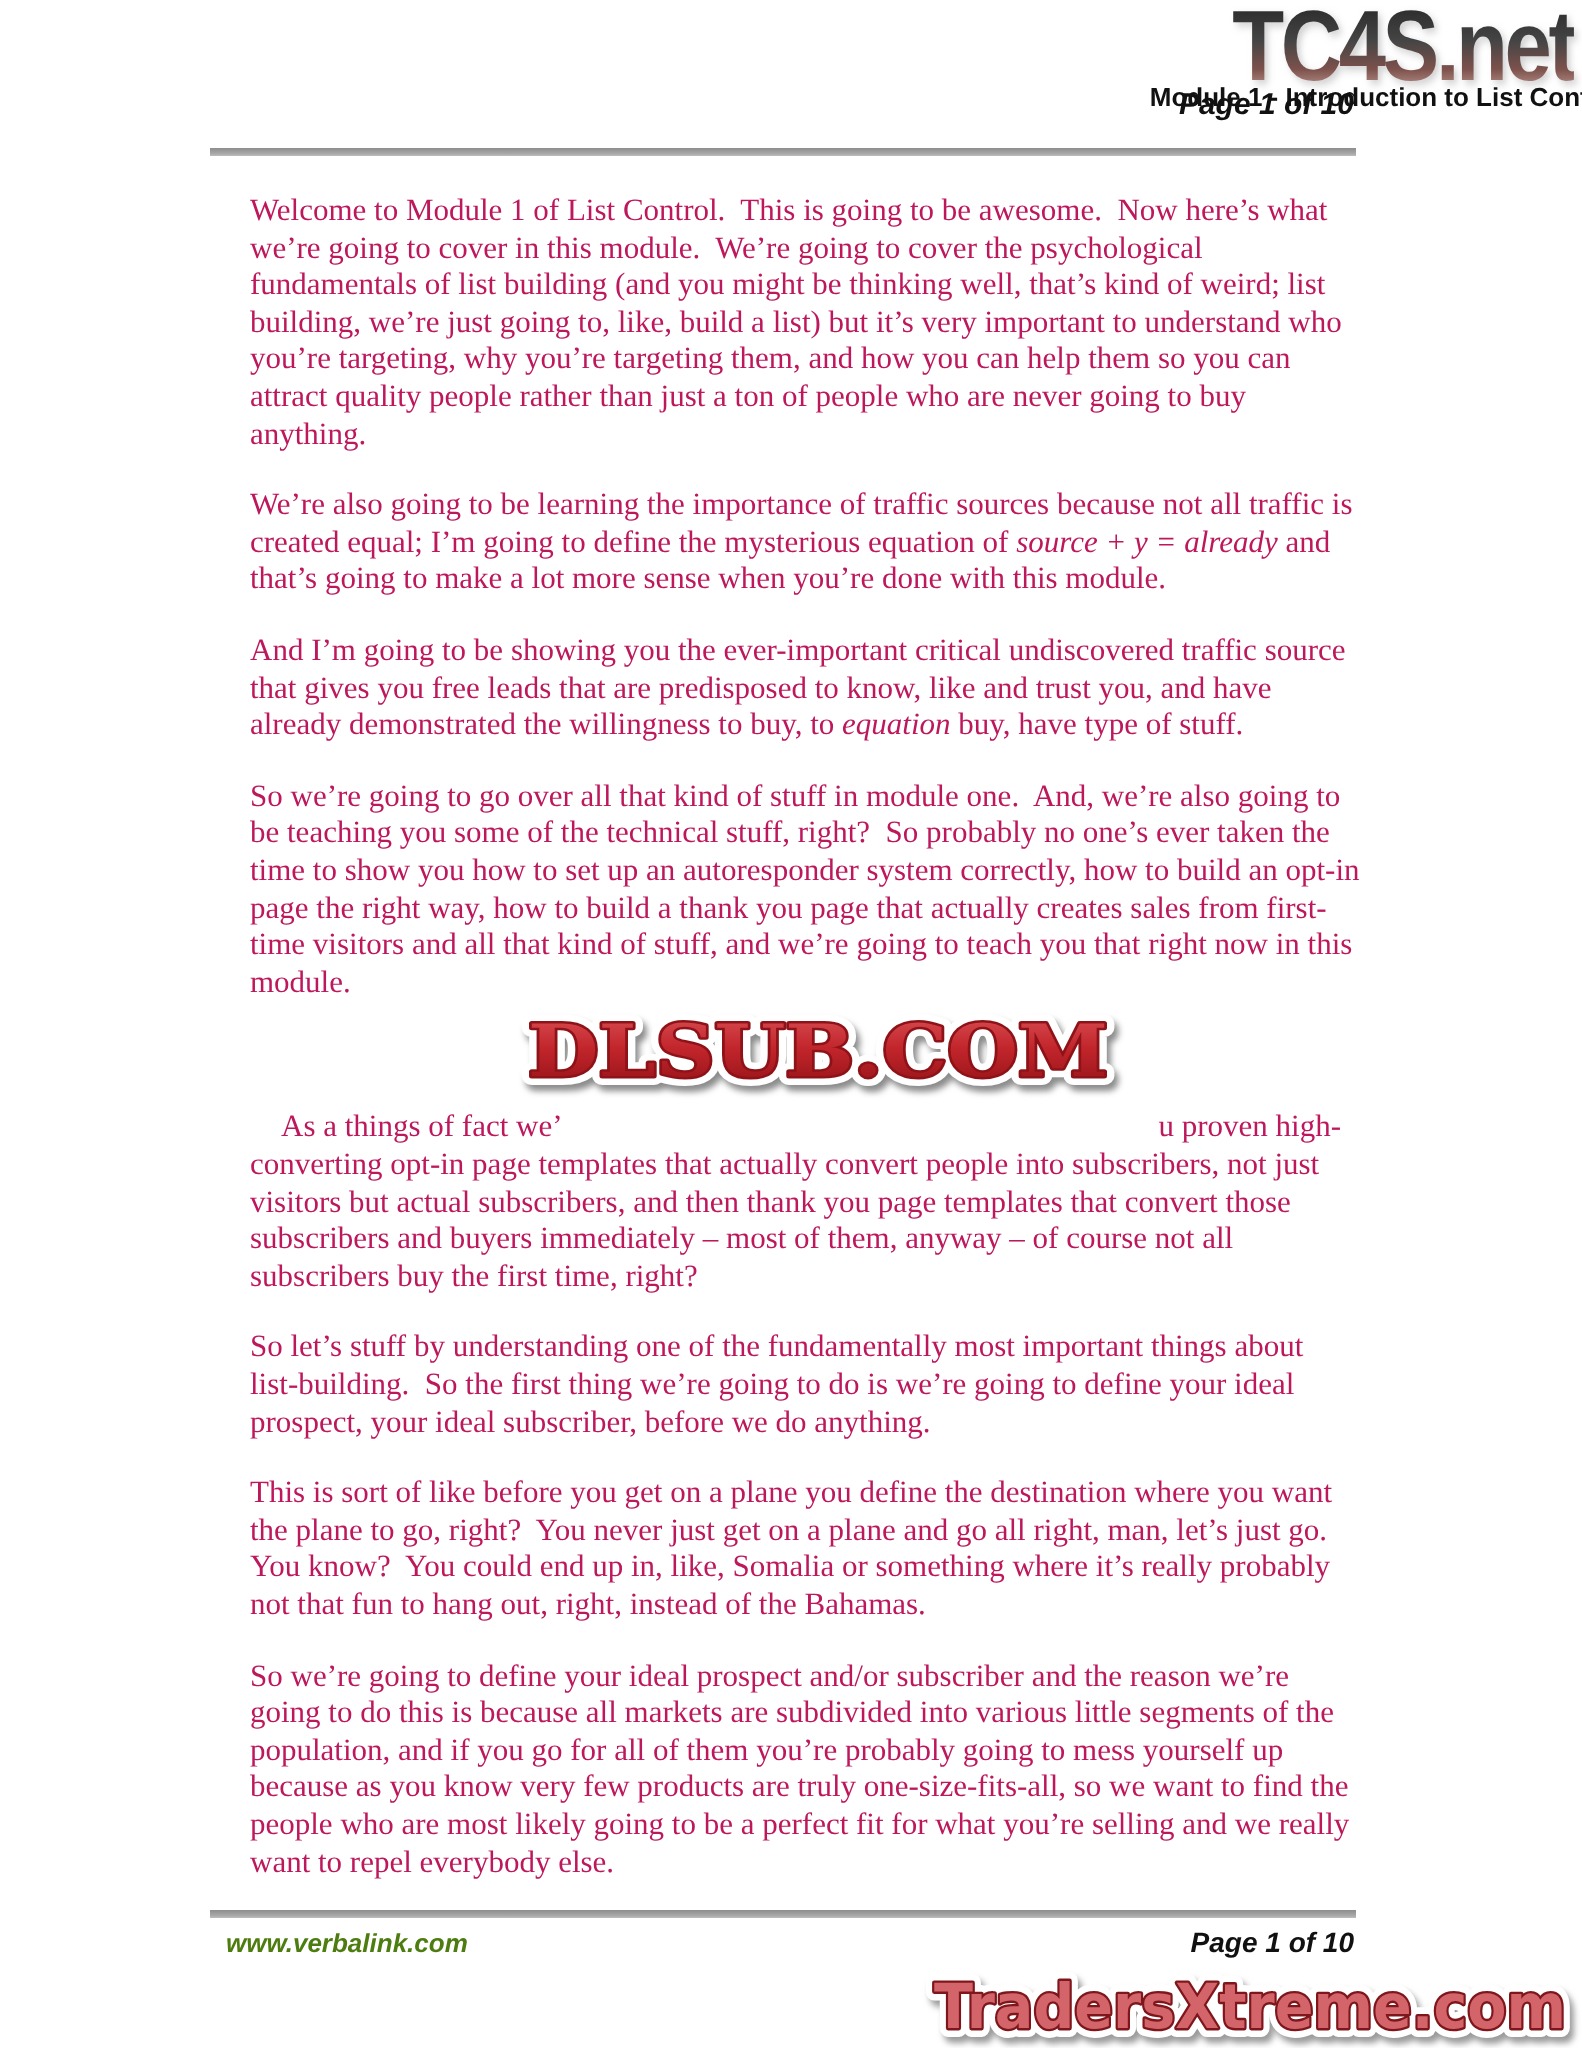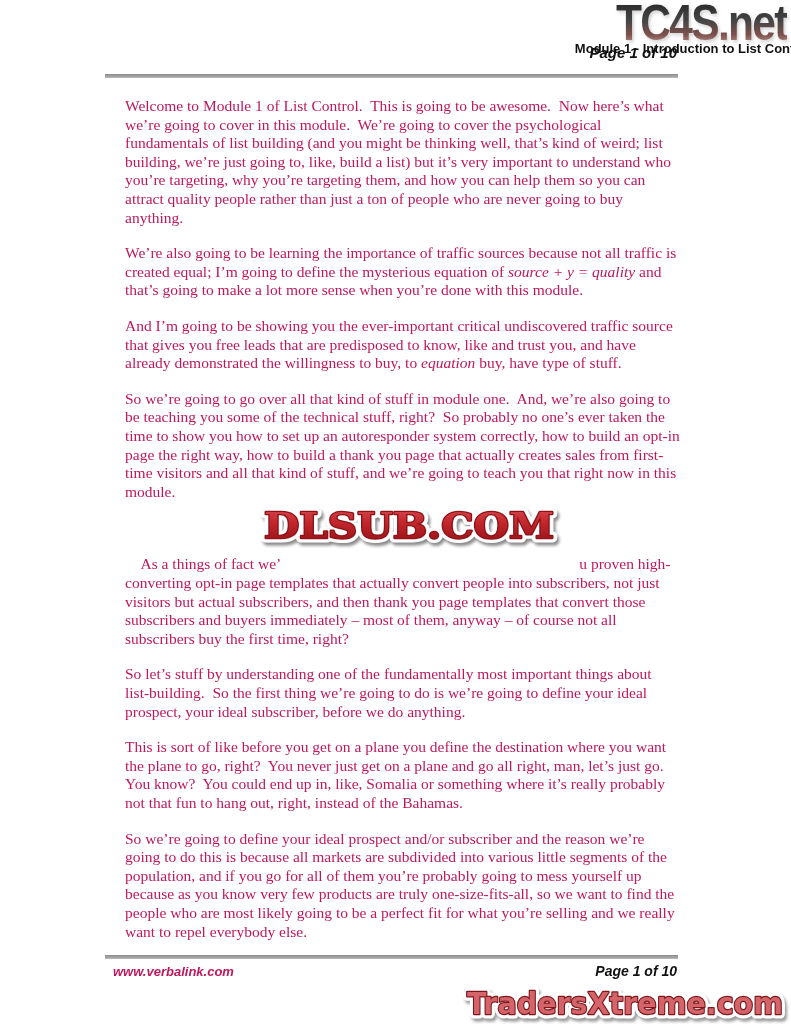--- a/index.html
+++ b/index.html
@@ -95,21 +95,21 @@
   }
 
   .ftr-left {
     position: absolute;
     top: 964px;
     left: 113px;
     font-family: "Liberation Sans", sans-serif;
     font-weight: bold;
     font-style: italic;
     font-size: 13px;
-    color: #be185d;
+    color: #4d7c0f;
   }
   .ftr-right {
     position: absolute;
     top: 963px;
     right: 114px;
     font-family: "Liberation Sans", sans-serif;
     font-weight: bold;
     font-style: italic;
     font-size: 14px;
     color: #111;
@@ -138,21 +138,21 @@
 
   <div class="doc-body">
     <div class="para"><span>Welcome to Module 1 of List Control.  This is going to be awesome.  Now here’s what
 we’re going to cover in this module.  We’re going to cover the psychological
 fundamentals of list building (and you might be thinking well, that’s kind of weird; list
 building, we’re just going to, like, build a list) but it’s very important to understand who
 you’re targeting, why you’re targeting them, and how you can help them so you can
 attract quality people rather than just a ton of people who are never going to buy
 anything.</span></div>
     <div class="para"><span>We’re also going to be learning the importance of traffic sources because not all traffic is
-created equal; I’m going to define the mysterious equation of </span><span class="it">source + y = quality</span><span> and
+created equal; I’m going to define the mysterious equation of </span><span class="it">source + y = already</span><span> and
 that’s going to make a lot more sense when you’re done with this module.</span></div>
     <div class="para"><span>And I’m going to be showing you the ever-important critical undiscovered traffic source
 that gives you free leads that are predisposed to know, like and trust you, and have
 already demonstrated the willingness to buy, to </span><span class="it">equation</span><span> buy, have type of stuff.</span></div>
     <div class="para"><span>So we’re going to go over all that kind of stuff in module one.  And, we’re also going to
 be teaching you some of the technical stuff, right?  So probably no one’s ever taken the
 time to show you how to set up an autoresponder system correctly, how to build an opt-in
 page the right way, how to build a thank you page that actually creates sales from first-
 time visitors and all that kind of stuff, and we’re going to teach you that right now in this
 module.</span></div>

